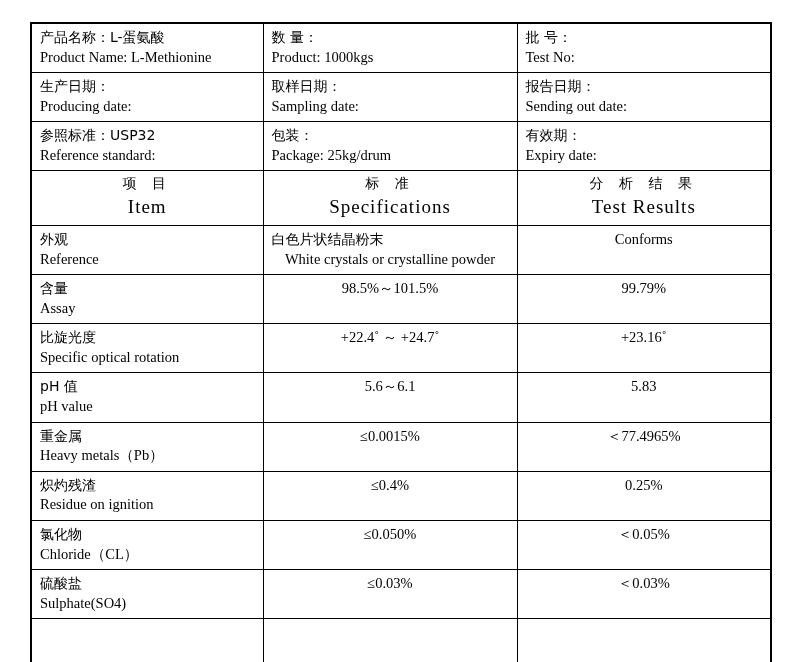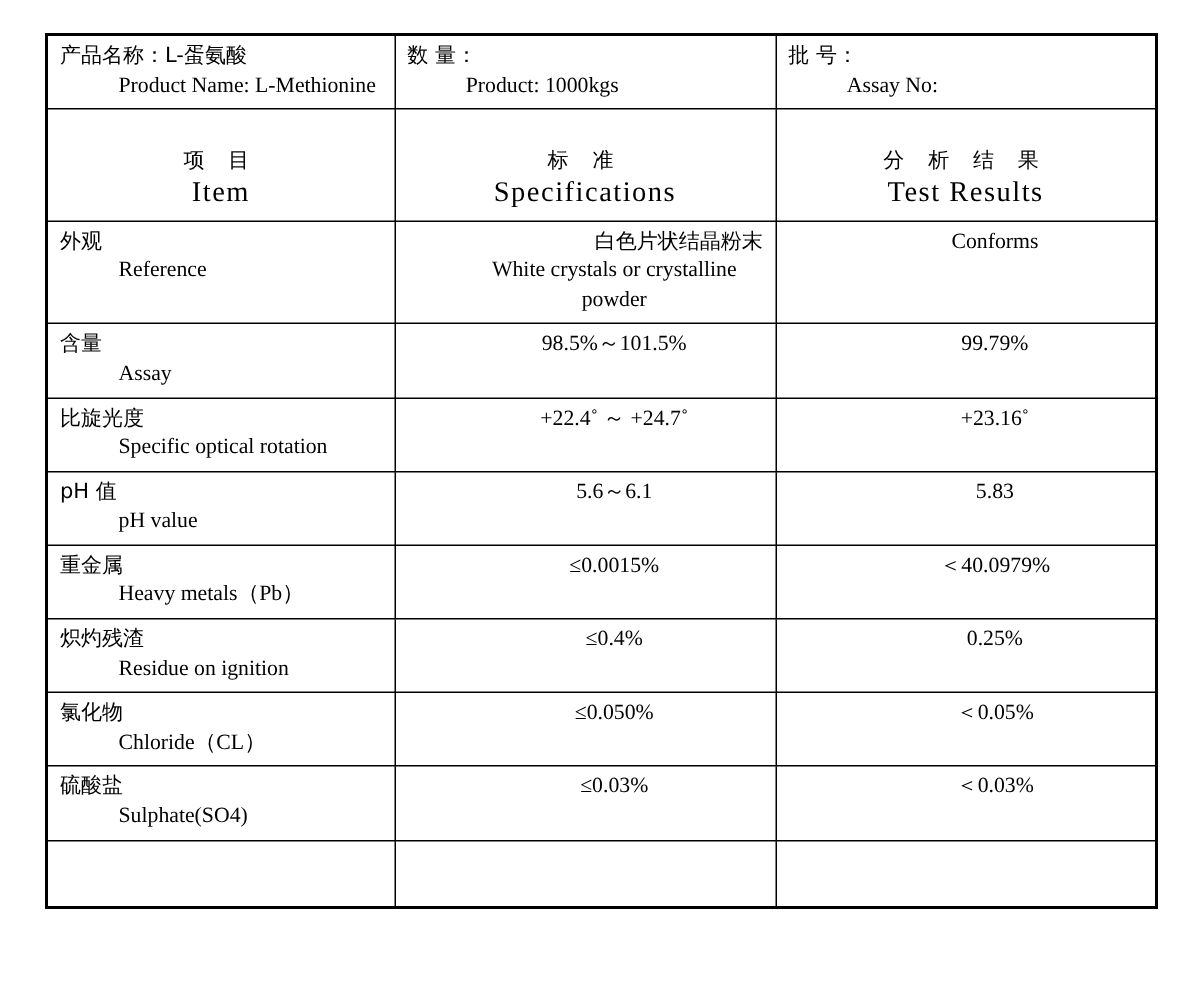--- a/index.html
+++ b/index.html
@@ -41,41 +41,39 @@
     font-family: "DejaVu Sans", "Liberation Sans", sans-serif;
     font-size: 14px;
     line-height: 1.4;
     display: block;
   }
   .en {
     font-family: "Liberation Serif", "DejaVu Serif", serif;
     font-size: 14.5px;
     line-height: 1.35;
     display: block;
-    margin-left: 39px;
   }
   .hdr-cell { text-align: center; }
   .hdr-cn {
-    font-family: Liberation Sans, sans-serif;
+    font-family: Liberation Serif, serif;
     font-size: 14px;
     letter-spacing: 6px;
     display: block;
-    margin-top: 20px;
   }
   .hdr-en {
     font-family: "Liberation Serif", "DejaVu Serif", serif;
     font-size: 19px;
     letter-spacing: 1px;
     display: block;
   }
   .spec-cell, .res-cell {
     text-align: center;
     vertical-align: middle;
   }
-  .spec-cell .cn, .res-cell .cn { text-align: right; }
+  .spec-cell .cn, .res-cell .cn { text-align: left; }
   .spec-cell .en, .res-cell .en { text-align: center; }
   .row-tall td { height: 34px; }
 </style>
 </head>
 <body>
 
 <div class="page">
   <table class="coa">
     <colgroup>
       <col class="col-a">
@@ -87,21 +85,49 @@
         <td>
           <span class="cn">产品名称：L-蛋氨酸</span>
           <span class="en">Product Name: L-Methionine</span>
         </td>
         <td>
           <span class="cn">数 量：</span>
           <span class="en">Product: 1000kgs</span>
         </td>
         <td>
           <span class="cn">批 号：</span>
-          <span class="en">Assay No:</span>
+          <span class="en">Test No:</span>
+        </td>
+      </tr>
+      <tr>
+        <td>
+          <span class="cn">生产日期：</span>
+          <span class="en">Producing date:</span>
+        </td>
+        <td>
+          <span class="cn">取样日期：</span>
+          <span class="en">Sampling date:</span>
+        </td>
+        <td>
+          <span class="cn">报告日期：</span>
+          <span class="en">Sending out date:</span>
+        </td>
+      </tr>
+      <tr>
+        <td>
+          <span class="cn">参照标准：USP32</span>
+          <span class="en">Reference standard:</span>
+        </td>
+        <td>
+          <span class="cn">包装：</span>
+          <span class="en">Package: 25kg/drum</span>
+        </td>
+        <td>
+          <span class="cn">有效期：</span>
+          <span class="en">Expiry date:</span>
         </td>
       </tr>
 
       <tr>
         <td class="hdr-cell">
           <span class="hdr-cn">项 目</span>
           <span class="hdr-en">Item</span>
         </td>
         <td class="hdr-cell">
           <span class="hdr-cn">标 准</span>
@@ -170,21 +196,21 @@
 
       <tr class="row-tall">
         <td>
           <span class="cn">重金属</span>
           <span class="en">Heavy metals（Pb）</span>
         </td>
         <td class="spec-cell">
           <span class="en">≤0.0015%</span>
         </td>
         <td class="res-cell">
-          <span class="en">＜40.0979%</span>
+          <span class="en">＜77.4965%</span>
         </td>
       </tr>
 
       <tr class="row-tall">
         <td>
           <span class="cn">炽灼残渣</span>
           <span class="en">Residue on ignition</span>
         </td>
         <td class="spec-cell">
           <span class="en">≤0.4%</span>

